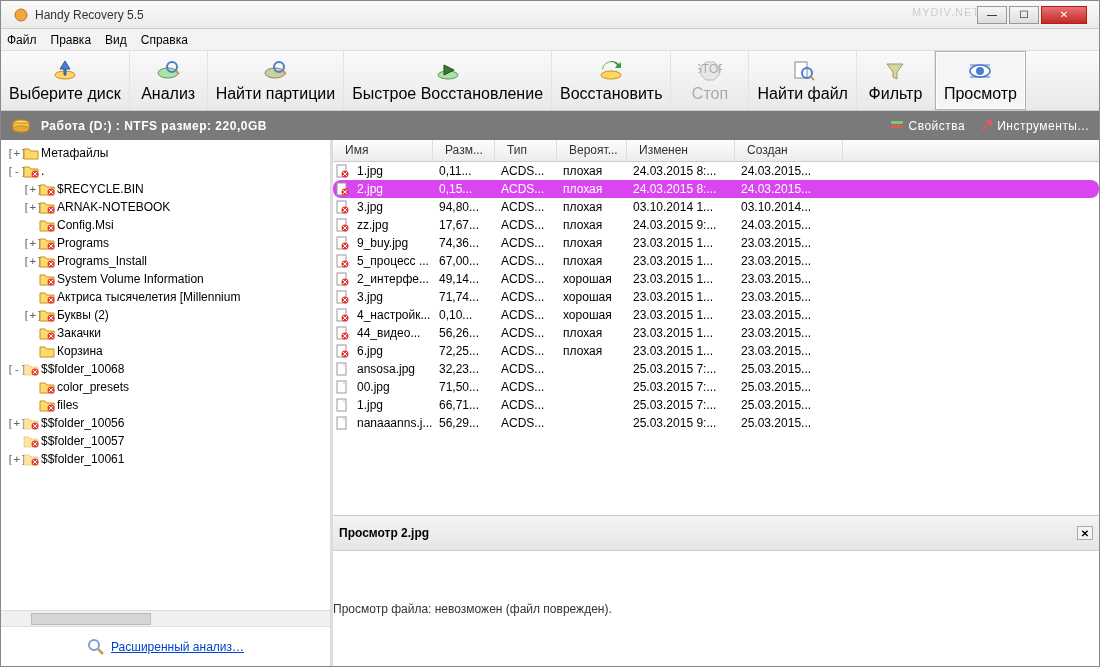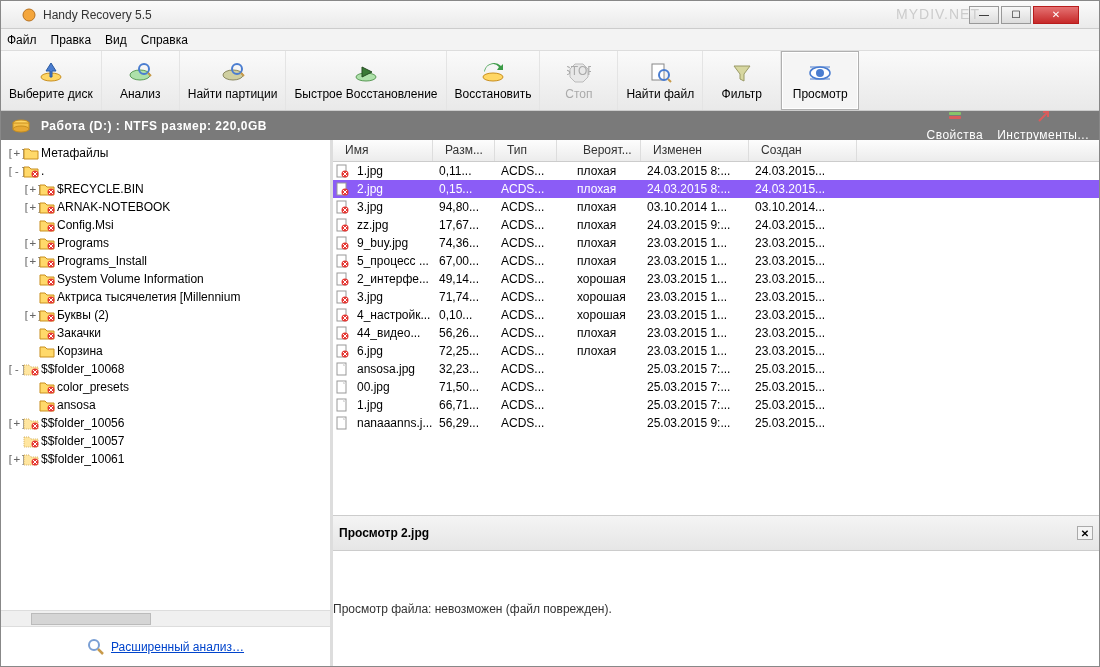--- a/index.html
+++ b/index.html
@@ -1,55 +1,55 @@
 <!DOCTYPE html>
 <html><head>
 <meta charset="utf-8">
 <style>
 * { margin: 0; padding: 0; box-sizing: border-box; font-family: Tahoma, Arial, sans-serif; font-size: 12px; }
 body { background: #fff; width: 1100px; height: 667px; overflow: hidden; }
 .window { width: 1100px; height: 667px; border: 1px solid #888; background: #f0f0f0; display: flex; flex-direction: column; }
-.titlebar { height: 28px; background: linear-gradient(#fbfbfb, #eaeaea); display: flex; align-items: center; padding: 0 20px; border-bottom: 1px solid #ccc; }
+.titlebar { height: 28px; background: linear-gradient(#fbfbfb, #eaeaea); display: flex; align-items: center; padding: 0 12px; border-bottom: 1px solid #ccc; }
 .titlebar .app-icon { width: 16px; height: 16px; margin-right: 6px; display: inline-flex; align-items: center; justify-content: center; }
 .titlebar .title { flex: 1; color: #333; }
-.watermark { position: absolute; right: 120px; top: 6px; color: #ccc; font-size: 14px; font-family: Arial; letter-spacing: 1px; pointer-events: none; }
+.watermark { position: absolute; right: 120px; top: 6px; color: #ccc; font-size: 11px; font-family: Arial; letter-spacing: 1px; pointer-events: none; }
 .win-btns { display: flex; gap: 2px; }
 .win-btn { width: 30px; height: 18px; border: 1px solid #999; background: linear-gradient(#f7f7f7,#dcdcdc); display:flex; align-items:center; justify-content:center; font-size:10px; cursor:pointer; }
 .win-btn.close { width: 46px; background: linear-gradient(#e57373,#c62828); color:#fff; border-color:#b71c1c; }
 .menubar { height: 22px; background: #f3f3f3; display: flex; align-items: center; padding: 0 6px; gap: 14px; border-bottom: 1px solid #ddd; }
 .menubar span { cursor: pointer; }
 .toolbar { height: 60px; background: linear-gradient(#fafafa,#e9e9e9); display: flex; align-items: stretch; border-bottom: 1px solid #ccc; }
 .tb-btn { min-width: 78px; display:flex; flex-direction:column; align-items:center; justify-content:center; padding: 4px 8px; border-right: 1px solid #e4e4e4; cursor:pointer; gap:2px; }
 .tb-btn.wide { min-width: 140px; }
 .tb-btn.active { border: 1px solid #b0b0b0; background:#f5f5f5; box-shadow: inset 0 0 0 1px #fff; }
 .tb-icon { width: 24px; height: 24px; }
-.tb-label { font-size: 12px; text-align:center; }
+.tb-label { font-size: 16px; text-align:center; }
 .disabled .tb-label { color: #aaa; }
 .drive-bar { height: 29px; background: #7a7a7a; color: #fff; display: flex; align-items: center; padding: 0 10px; font-family: 'Courier New', monospace; font-size: 18px; font-weight:bold; letter-spacing:0.5px; }
 .drive-bar .drive-icon { width:20px; height:20px; margin-right:10px; }
 .drive-bar .spacer { flex:1; }
-.drive-bar .link-btn { font-family: Tahoma; font-size:12px; font-weight:normal; color:#fff; display:flex; align-items:center; gap:4px; margin-left:14px; cursor:pointer;flex-direction:column; }
+.drive-bar .link-btn { font-family: Tahoma; font-size:12px; font-weight:normal; color:#fff; display:flex; align-items:center; gap:4px; margin-left:14px; cursor:pointer; }
 .content { flex:1; display:flex; min-height:0; }
 .left-pane { width: 332px; display:flex; flex-direction:column; border-right: 3px solid #ddd; background:#fff; }
 .tree { flex:1; overflow:auto; padding: 4px 0 4px 4px; }
 .tree-item { display:flex; align-items:center; gap:2px; padding: 1px 0; white-space:nowrap; cursor:pointer; }
 .tree-item .tw { width:14px; text-align:center; color:#666; font-family:monospace; font-size:11px; }
 .tree-item .icon { width:16px; height:16px; flex-shrink:0; }
 .ind0{padding-left:2px;} .ind1{padding-left:18px;}
 .tree-scroll { height:16px; background:#f0f0f0; border-top:1px solid #ddd; position:relative; }
 .tree-scroll .thumb { position:absolute; left:30px; top:2px; width:120px; height:12px; background:#d5d5d5; border:1px solid #bbb; }
 .analysis-bar { height:40px; display:flex; align-items:center; justify-content:center; border-top:1px solid #ddd; background:#fff; }
 .analysis-bar a { color:#0044cc; text-decoration:underline; display:flex; align-items:center; gap:6px; cursor:pointer; }
 .right-pane { flex:1; display:flex; flex-direction:column; background:#fff; }
 .grid-header { display:flex; background: linear-gradient(#fdfdfd,#ececec); border-bottom:1px solid #ccc; height:22px; }
 .gh { padding:3px 12px; border-right:1px solid #ddd; color:#333; cursor:pointer; overflow:hidden; }
-.c-name{width:100px;} .c-size{width:62px;} .c-type{width:62px;} .c-prob{width:70px;margin-left:14px;} .c-mod{width:108px;} .c-crt{width:108px;}
+.c-name{width:100px;} .c-size{width:62px;} .c-type{width:62px;} .c-prob{width:70px;} .c-mod{width:108px;} .c-crt{width:108px;}
 .grid-body { flex:1; overflow:auto; }
 .row { display:flex; align-items:center; height:18px; padding-left:2px; cursor:pointer; }
-.row.sel { background:#8b5cf6; color:#fff; }
+.row.sel { background:#d946ef; color:#fff;border-radius:8px; }
 .row .cell { padding: 1px 6px; overflow:hidden; white-space:nowrap; text-overflow: clip; }
 .row .ficon { width:14px; height:14px; margin-right:2px; flex-shrink:0; }
 .preview-hdr { height:36px; background:linear-gradient(#f4f4f4,#e6e6e6); border-top:1px solid #ccc; border-bottom:1px solid #ccc; display:flex; align-items:center; padding:12px 6px; font-weight:bold; }
 .preview-hdr .x { margin-left:auto; width:16px; height:14px; border:1px solid #aaa; background:#f4f4f4; font-size:10px; display:flex; align-items:center; justify-content:center; cursor:pointer; }
 .preview-body { flex:0 0 115px; display:flex; align-items:center; justify-content:flex-start; color:#333; background:#fff; }
 
 svg { display:block; }
 </style>
 </head>
 <body>
@@ -358,21 +358,21 @@
           <div class="tree-item ind1">
             <span class="tw"></span>
             <span class="icon">
               <svg width="16" height="16">
                 <path d="M1 4 L6 4 L8 6 L15 6 L15 14 L1 14 Z" fill="#ffd96a" stroke="#c98f1e"></path>
                 <circle cx="12" cy="11" r="3.5" fill="#e53935"></circle>
                 <line x1="10" y1="9" x2="14" y2="13" stroke="#fff" stroke-width="1"></line>
                 <line x1="14" y1="9" x2="10" y2="13" stroke="#fff" stroke-width="1"></line>
               </svg>
             </span>
-            <span>ansosa</span>
+            <span>files</span>
           </div>
           <div class="tree-item ind0">
             <span class="tw">[+]</span>
             <span class="icon">
               <svg width="16" height="16">
                 <path d="M1 4 L6 4 L8 6 L15 6 L15 14 L1 14 Z" fill="#ffe6a0" stroke="#d4b060" stroke-dasharray="1,1"></path>
                 <circle cx="12" cy="11" r="3.5" fill="#e53935"></circle>
                 <line x1="10" y1="9" x2="14" y2="13" stroke="#fff" stroke-width="1"></line>
                 <line x1="14" y1="9" x2="10" y2="13" stroke="#fff" stroke-width="1"></line>
               </svg>

